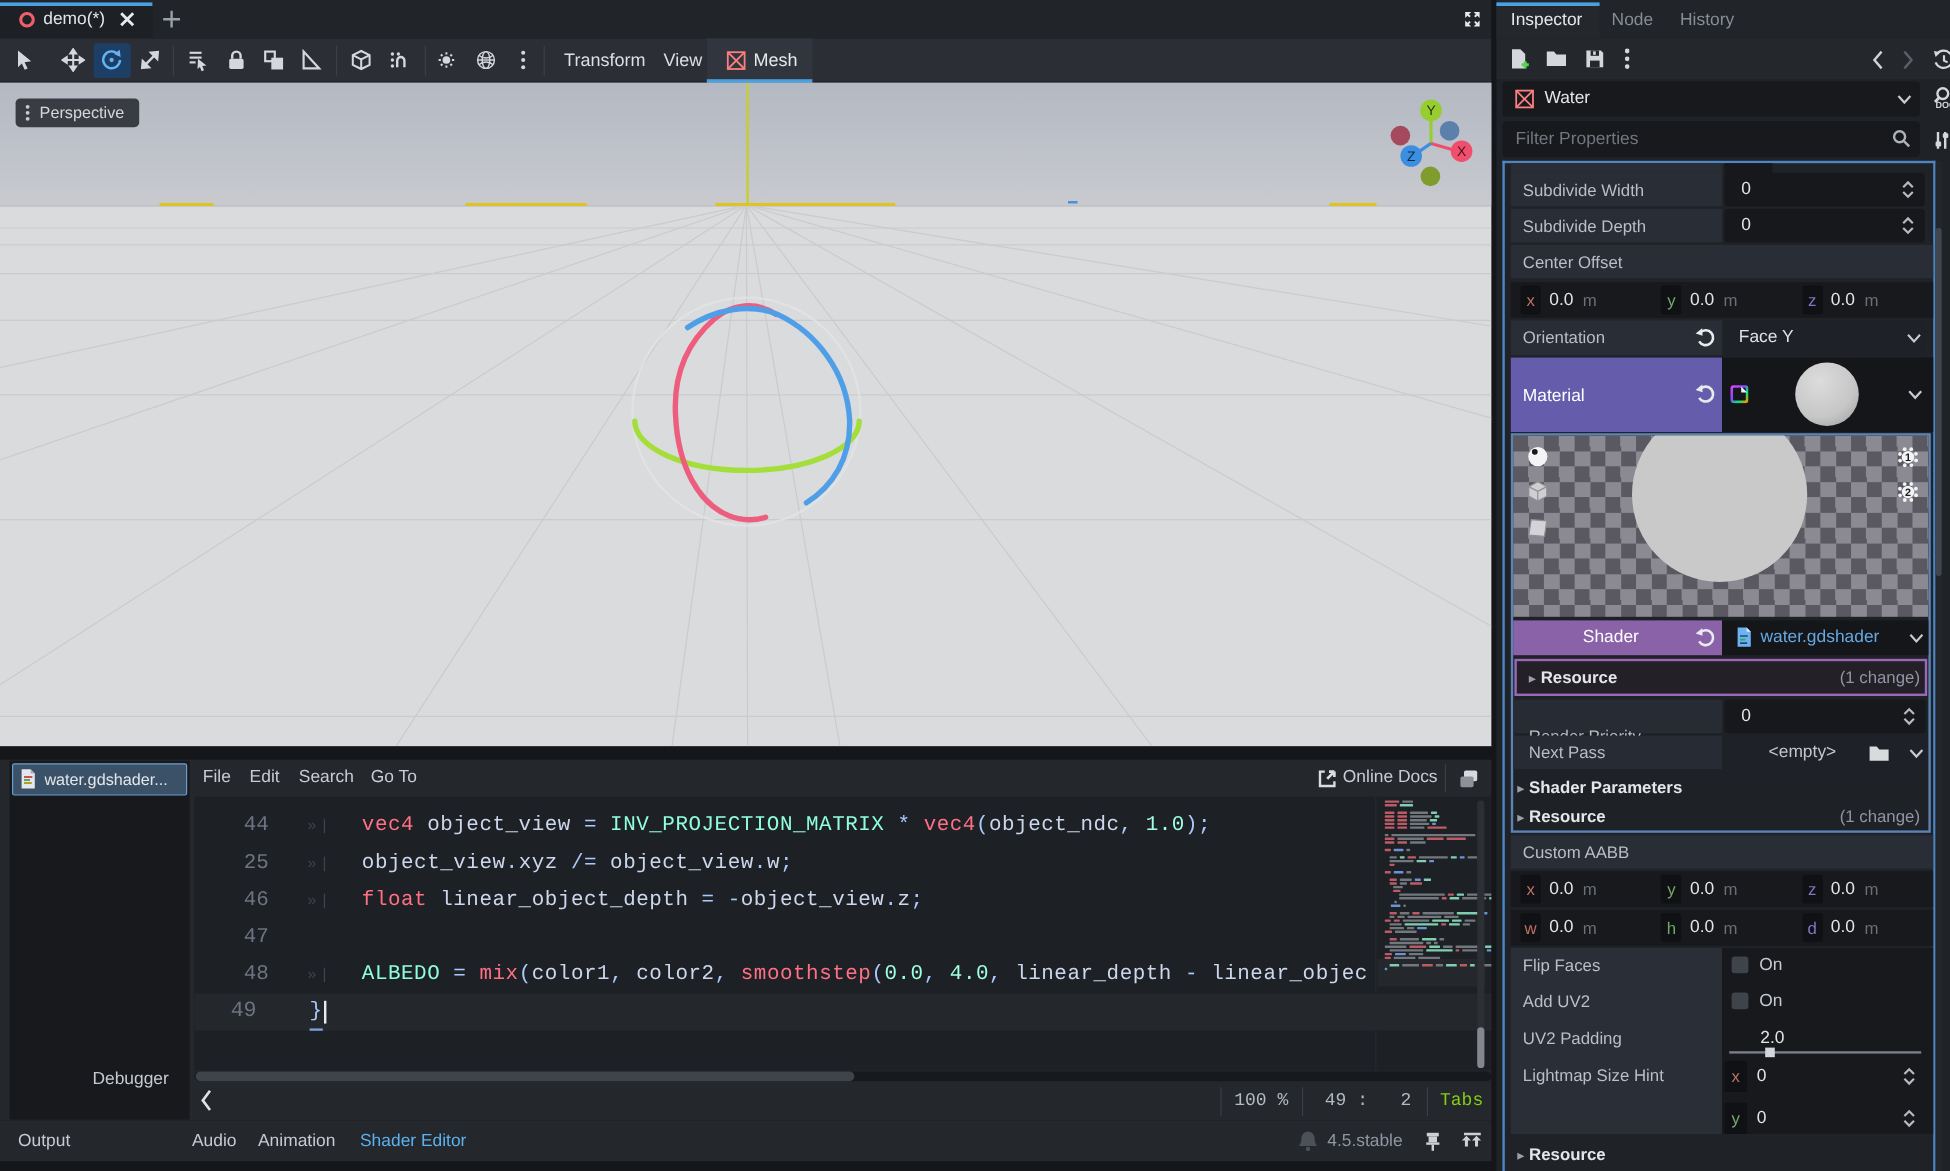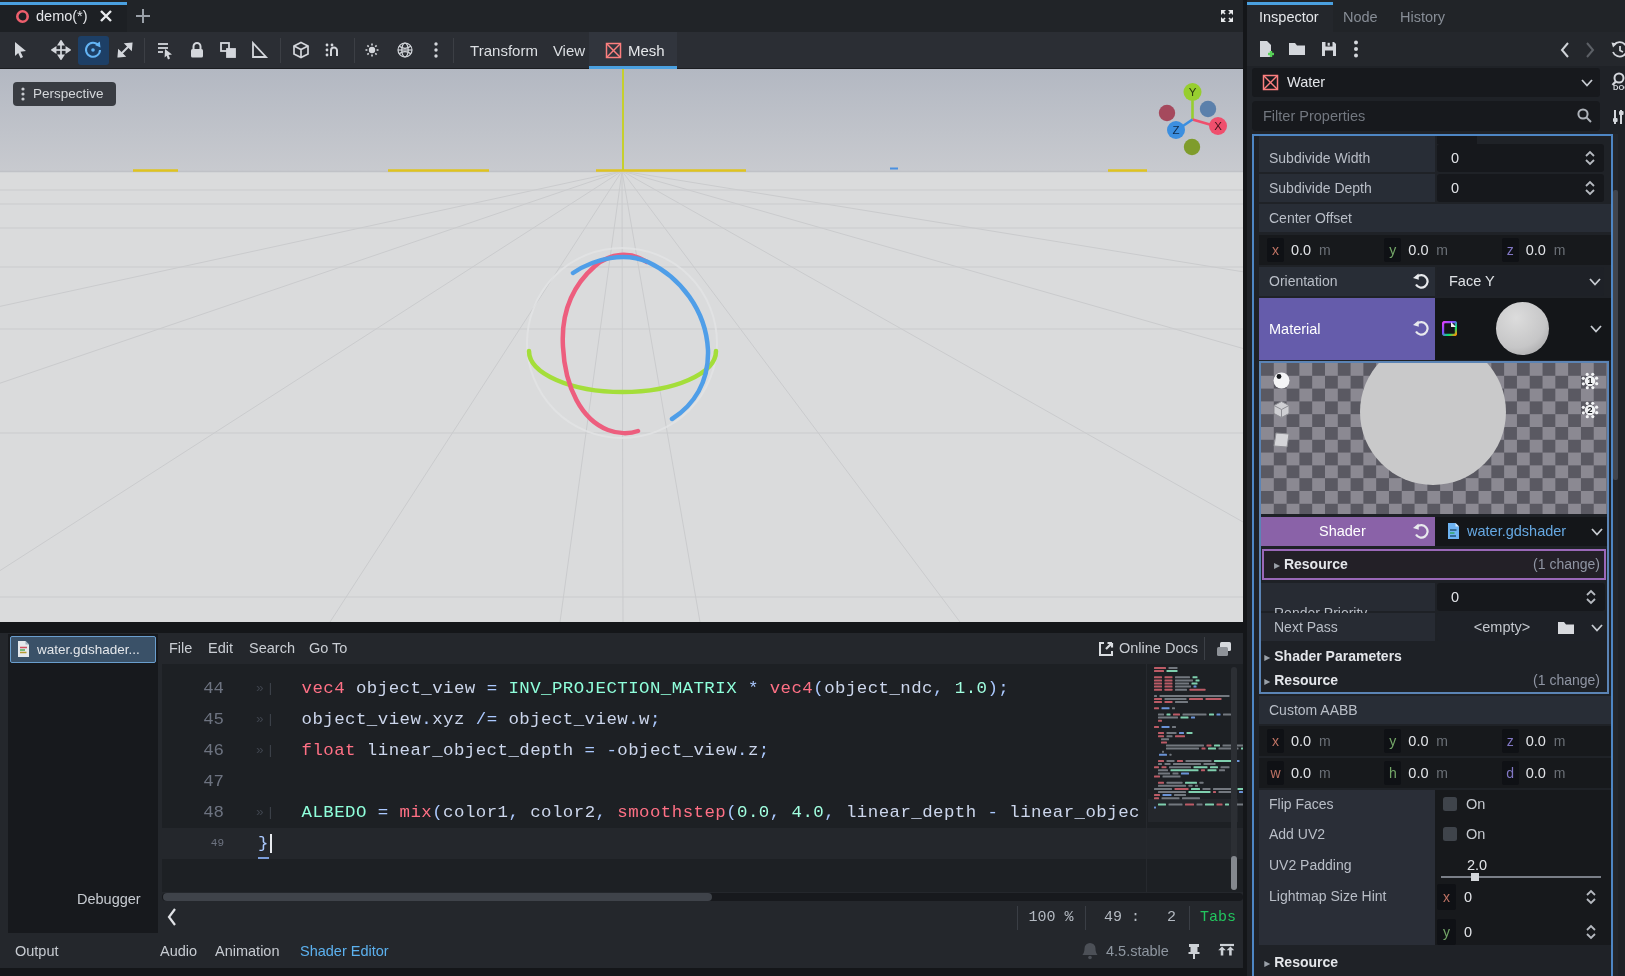--- a/index.html
+++ b/index.html
@@ -223,32 +223,32 @@
 <div style="left:1204px;top:637px;width:1px;height:23px;background:#3c4046;"></div>
 <div style="left:1215px;top:640px;width:18px;height:18px;"><svg width="18" height="18" viewBox="0 0 18 18" style="">
       <rect x="5" y="2" width="11" height="9" rx="1.5" fill="#d6d9dd"></rect>
       <rect x="2" y="7" width="11" height="9" rx="1.5" fill="#8e9298"></rect>
     </svg></div>
 <div style="left:162px;top:664px;width:1081px;height:228px;background:#1d2024;"></div>
 <div style="left:162px;top:828px;width:1081px;height:31px;background:#24272c;"></div>
 <div class="mono" style="left:182px;top:673px;width:42px;height:31px;text-align:right;line-height:31px;font-size:17.4px;color:#6d7380;">44</div>
 <div class="mono" style="left:256px;top:673px;width:20px;height:31px;line-height:31px;font-size:13px;color:#3e434c;">» |</div>
 <div class="mono" style="left:258px;top:673px;width:882px;height:31px;line-height:31px;font-size:17.4px;letter-spacing:0.45px;color:#ccd6ec;white-space:pre;overflow:hidden;"><span>    </span><span class="k">vec4</span><span> object_view </span><span class="sym">=</span><span> </span><span class="bi">INV_PROJECTION_MATRIX</span><span> </span><span class="sym">*</span><span> </span><span class="k">vec4</span><span class="sym">(</span><span>object_ndc</span><span class="sym">,</span><span> </span><span class="num">1.0</span><span class="sym">);</span></div>
-<div class="mono" style="left:182px;top:704px;width:42px;height:31px;text-align:right;line-height:31px;font-size:17.4px;color:#6d7380;">45</div>
+<div class="mono" style="left:182px;top:704px;width:42px;height:31px;text-align:right;line-height:31px;font-size:17.4px;color:#6d7380;">25</div>
 <div class="mono" style="left:256px;top:704px;width:20px;height:31px;line-height:31px;font-size:13px;color:#3e434c;">» |</div>
 <div class="mono" style="left:258px;top:704px;width:882px;height:31px;line-height:31px;font-size:17.4px;letter-spacing:0.45px;color:#ccd6ec;white-space:pre;overflow:hidden;"><span>    </span><span>object_view</span><span class="sym">.</span><span class="mem">xyz</span><span> </span><span class="sym">/=</span><span> object_view</span><span class="sym">.</span><span class="mem">w</span><span class="sym">;</span></div>
 <div class="mono" style="left:182px;top:735px;width:42px;height:31px;text-align:right;line-height:31px;font-size:17.4px;color:#6d7380;">46</div>
 <div class="mono" style="left:256px;top:735px;width:20px;height:31px;line-height:31px;font-size:13px;color:#3e434c;">» |</div>
 <div class="mono" style="left:258px;top:735px;width:882px;height:31px;line-height:31px;font-size:17.4px;letter-spacing:0.45px;color:#ccd6ec;white-space:pre;overflow:hidden;"><span>    </span><span class="k">float</span><span> linear_object_depth </span><span class="sym">=</span><span> </span><span class="sym">-</span><span>object_view</span><span class="sym">.</span><span class="mem">z</span><span class="sym">;</span></div>
 <div class="mono" style="left:182px;top:766px;width:42px;height:31px;text-align:right;line-height:31px;font-size:17.4px;color:#6d7380;">47</div>
 <div class="mono" style="left:258px;top:766px;width:882px;height:31px;line-height:31px;font-size:17.4px;letter-spacing:0.45px;color:#ccd6ec;white-space:pre;overflow:hidden;"></div>
 <div class="mono" style="left:182px;top:797px;width:42px;height:31px;text-align:right;line-height:31px;font-size:17.4px;color:#6d7380;">48</div>
 <div class="mono" style="left:256px;top:797px;width:20px;height:31px;line-height:31px;font-size:13px;color:#3e434c;">» |</div>
 <div class="mono" style="left:258px;top:797px;width:882px;height:31px;line-height:31px;font-size:17.4px;letter-spacing:0.45px;color:#ccd6ec;white-space:pre;overflow:hidden;"><span>    </span><span class="alb">ALBEDO</span><span> </span><span class="sym">=</span><span> </span><span class="k">mix</span><span class="sym">(</span><span>color1</span><span class="sym">,</span><span> color2</span><span class="sym">,</span><span> </span><span class="k">smoothstep</span><span class="sym">(</span><span class="num">0.0</span><span class="sym">,</span><span> </span><span class="num">4.0</span><span class="sym">,</span><span> linear_depth </span><span class="sym">-</span><span> linear_object_d</span></div>
-<div class="mono" style="left:182px;top:828px;width:42px;height:31px;text-align:right;line-height:31px;font-size:11px;color:#6d7380;">49</div>
+<div class="mono" style="left:182px;top:828px;width:42px;height:31px;text-align:center;line-height:31px;font-size:18px;color:#6d7380;">49</div>
 <div class="mono" style="left:258px;top:828px;width:882px;height:31px;line-height:31px;font-size:17.4px;letter-spacing:0.45px;color:#ccd6ec;white-space:pre;overflow:hidden;"><span class="sym">}</span><span style="border-left:2px solid #e8eaee;margin-left:1px;"></span></div>
 <div style="left:258px;top:857px;width:11px;height:2px;background:#7a9cd8;"></div>
 <div style="left:0px;top:664px;width:1243px;height:228px;pointer-events:none;"><svg width="1243" height="228" viewBox="0 0 1243 228" style="">
       <rect x="1148" y="135" width="90" height="23" fill="#24272c"></rect>
       <rect x="1154" y="3.0" width="12" height="2" rx="0.5" fill="#bc5b66"></rect>
       <rect x="1168.5" y="3.0" width="9" height="2" rx="0.5" fill="#73787f"></rect>
       <rect x="1154" y="6.1" width="10" height="2" rx="0.5" fill="#bc5b66"></rect>
       <rect x="1166.5" y="6.1" width="11" height="2" rx="0.5" fill="#7fcfae"></rect>
       <rect x="1154" y="12.3" width="8" height="2" rx="0.5" fill="#bc5b66"></rect>
       <rect x="1164.5" y="12.3" width="8" height="2" rx="0.5" fill="#bc5b66"></rect>
@@ -389,21 +389,21 @@
 <div style="left:162px;top:893px;width:1081px;height:8px;background:#17191d;border-radius:4px;"></div>
 <div style="left:163px;top:893px;width:549px;height:8px;background:#3f434a;border-radius:4px;"></div>
 <div style="left:165px;top:906px;width:14px;height:22px;"><svg width="14" height="22" viewBox="0 0 14 22" style="">
       <path d="M10,3 L4,11 L10,19" fill="none" stroke="#e0e2e6" stroke-width="2.2"></path>
     </svg></div>
 <div style="left:1017px;top:906px;width:1px;height:24px;background:#3a3e45;"></div>
 <div style="left:1085px;top:906px;width:1px;height:24px;background:#3a3e45;"></div>
 <div style="left:1189px;top:906px;width:1px;height:24px;background:#3a3e45;"></div>
 <div class="mono" style="left:1020px;top:903px;width:62px;height:30px;line-height:30px;text-align:center;font-size:15px;color:#b4bac2;">100 %</div>
 <div class="mono" style="left:1104px;top:903px;width:85px;height:30px;line-height:30px;font-size:15px;color:#b4bac2;">49 :&nbsp;&nbsp;&nbsp;2</div>
-<div class="mono" style="left:1200px;top:903px;width:46px;height:30px;line-height:30px;font-size:15px;color:#22c55e;">Tabs</div>
+<div class="mono" style="left:1200px;top:903px;width:46px;height:30px;line-height:30px;font-size:15px;color:#84cc16;">Tabs</div>
 <div style="left:0px;top:934px;width:1243px;height:34px;background:#24272c;"></div>
 <div style="left:15px;top:934px;width:110px;height:34px;line-height:34px;font-size:14.5px;color:#c7cbd1;white-space:nowrap;">Output</div>
 <div style="left:77px;top:882px;width:110px;height:34px;line-height:34px;font-size:14.5px;color:#c7cbd1;white-space:nowrap;">Debugger</div>
 <div style="left:160px;top:934px;width:110px;height:34px;line-height:34px;font-size:14.5px;color:#c7cbd1;white-space:nowrap;">Audio</div>
 <div style="left:215px;top:934px;width:110px;height:34px;line-height:34px;font-size:14.5px;color:#c7cbd1;white-space:nowrap;">Animation</div>
 <div style="left:300px;top:934px;width:110px;height:34px;line-height:34px;font-size:14.5px;color:#5cb1ef;white-space:nowrap;">Shader Editor</div>
 <div style="left:1080px;top:941px;width:19px;height:19px;"><svg width="19" height="19" viewBox="0 0 19 19" style="">
       <path d="M10,2 a5.5,5.5 0 0 1 5.5,5.5 c0,4 1.5,5.5 2,6.5 H2.5 c0.5,-1 2,-2.5 2,-6.5 A5.5,5.5 0 0 1 10,2 Z" fill="#4c5057"></path>
       <circle cx="10" cy="16.5" r="1.8" fill="#4c5057"></circle>
     </svg></div>

